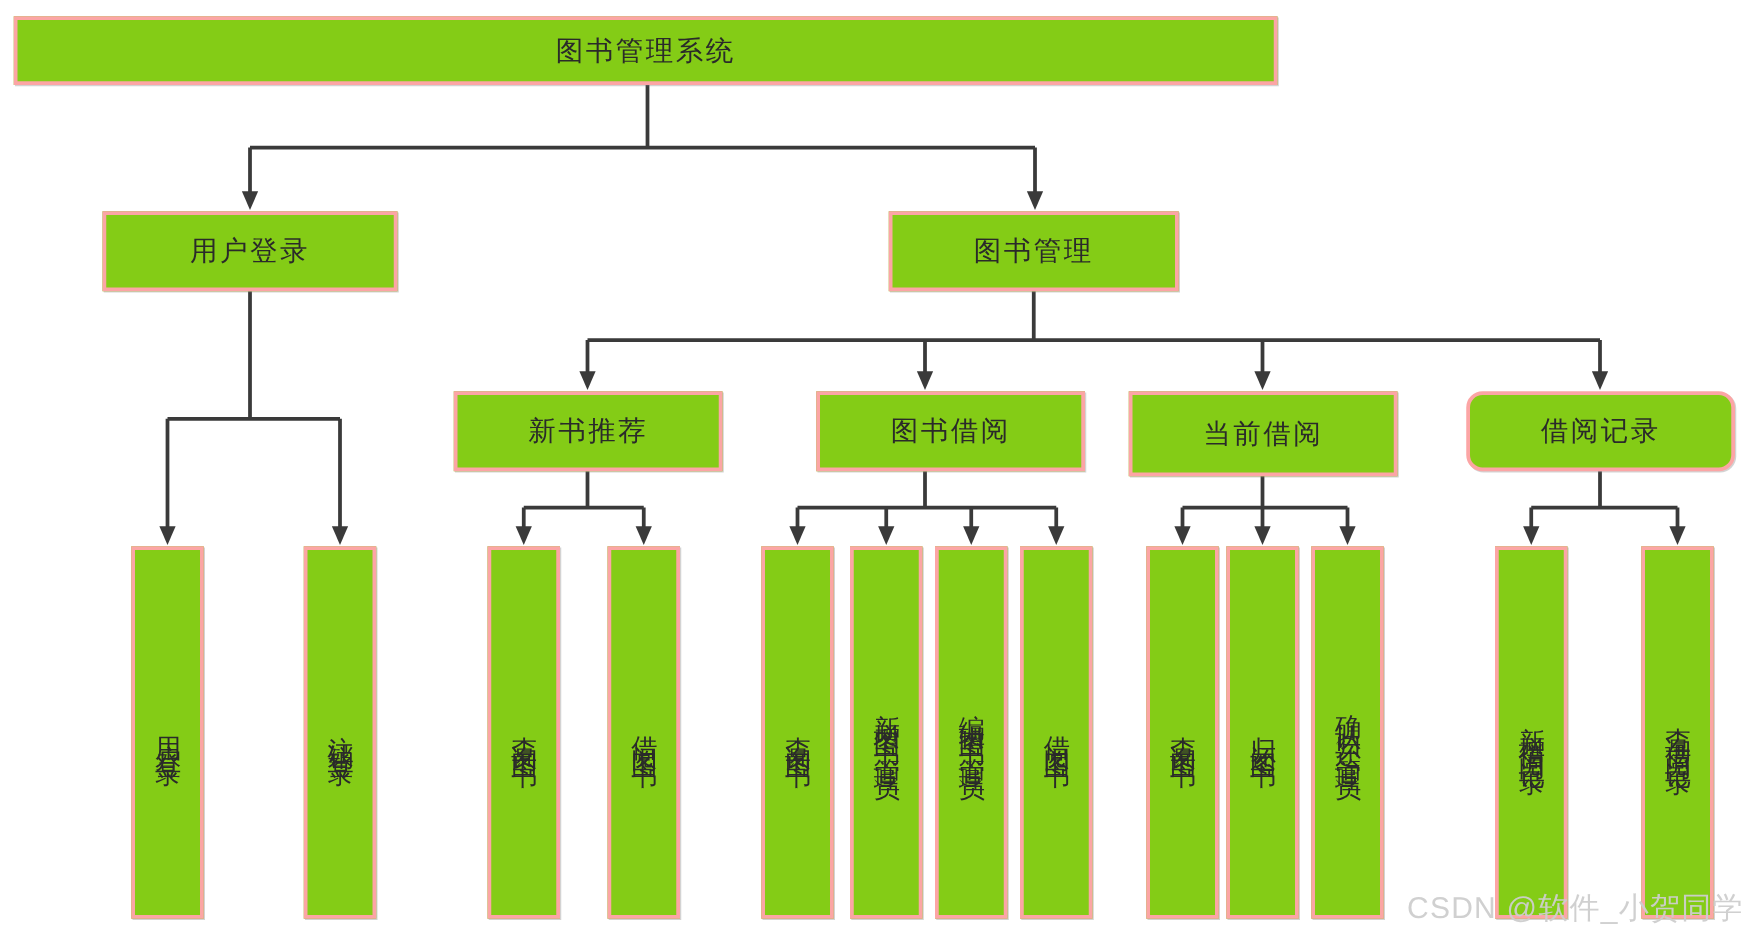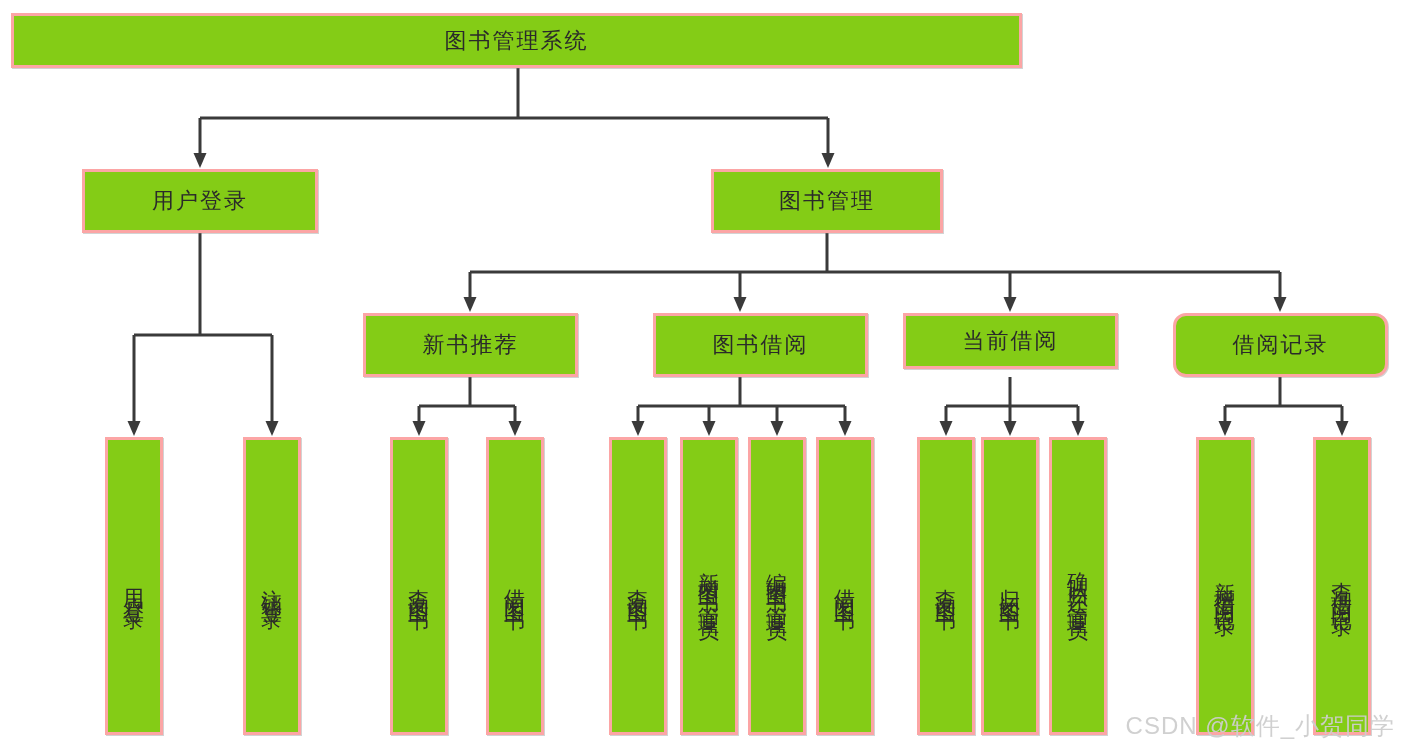--- a/index.html
+++ b/index.html
@@ -41,21 +41,21 @@
     white-space: nowrap;
   }
   
   #n-root            { left: 11px;  top: 13px;  width: 1011px; height: 55px; }
   
   #n-user-login      { left: 82px;  top: 169px; width: 236px;  height: 64px; }
   #n-book-mgmt       { left: 711px; top: 169px; width: 232px;  height: 64px; }
   
   #n-new-book        { left: 363px; top: 313px; width: 215px;  height: 64px; }
   #n-book-borrow     { left: 633px; top: 313px; width: 215px;  height: 64px; margin-left: 20px; }
-  #n-current-borrow  { left: 903px; top: 313px; width: 215px;  height: 56px; }
+  #n-current-borrow  { left: 903px; top: 313px; width: 215px;  height: 68px; }
   #n-borrow-records  { left: 1173px;top: 313px; width: 215px;  height: 64px; border-radius: 13px; }
   
   .vbox { top: 437px; width: 58px; height: 298px; }
   #n-leaf-login      { left: 105px; }
   #n-leaf-logout     { left: 243px; }
   #n-leaf-rec-query  { left: 390px; }
   #n-leaf-rec-borrow { left: 486px; }
   #n-leaf-bb-query   { left: 609px; }
   #n-leaf-bb-add     { left: 680px; }
   #n-leaf-bb-edit    { left: 748px; }

